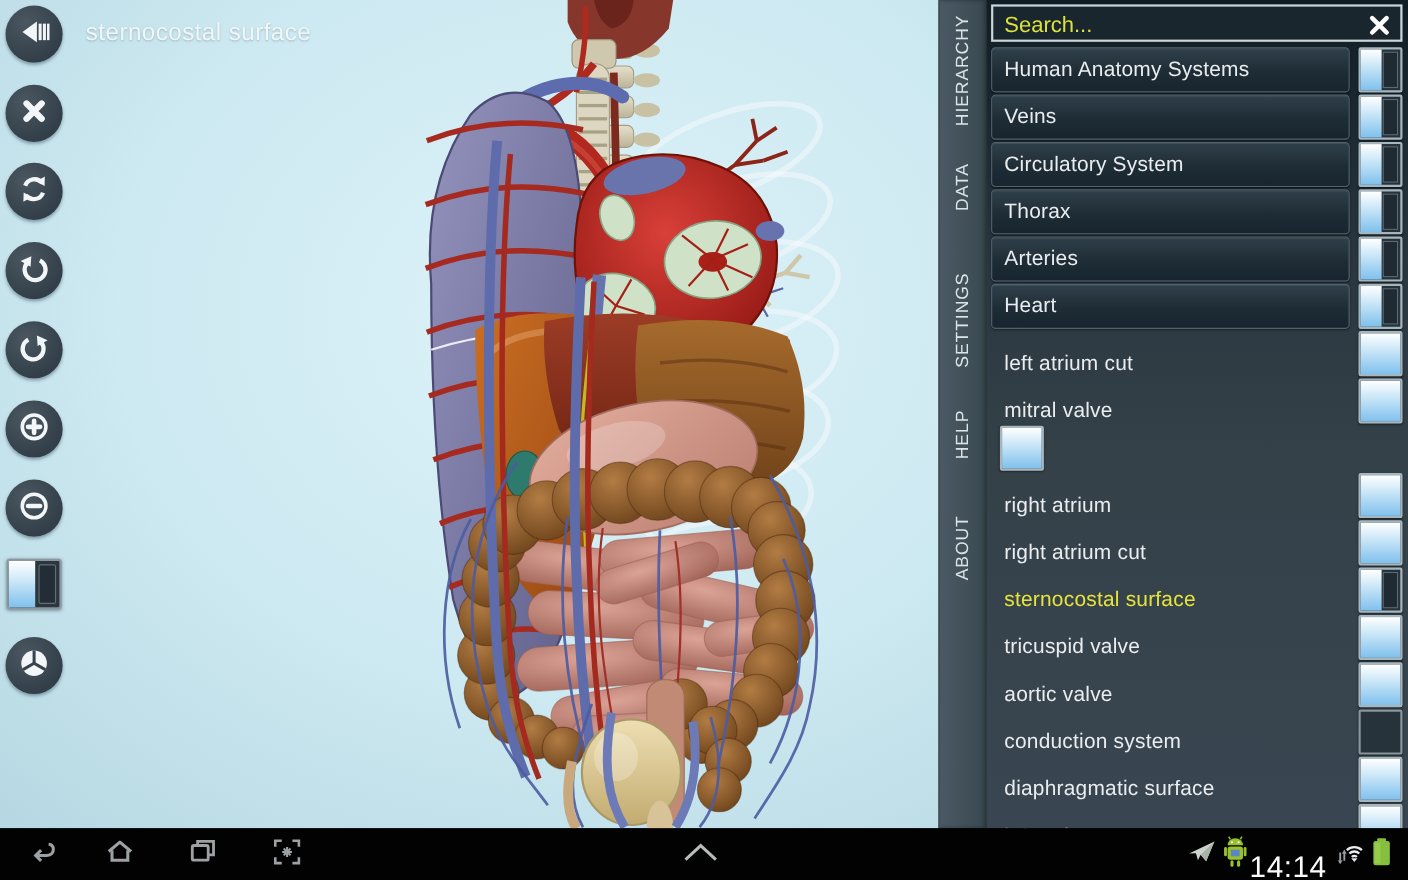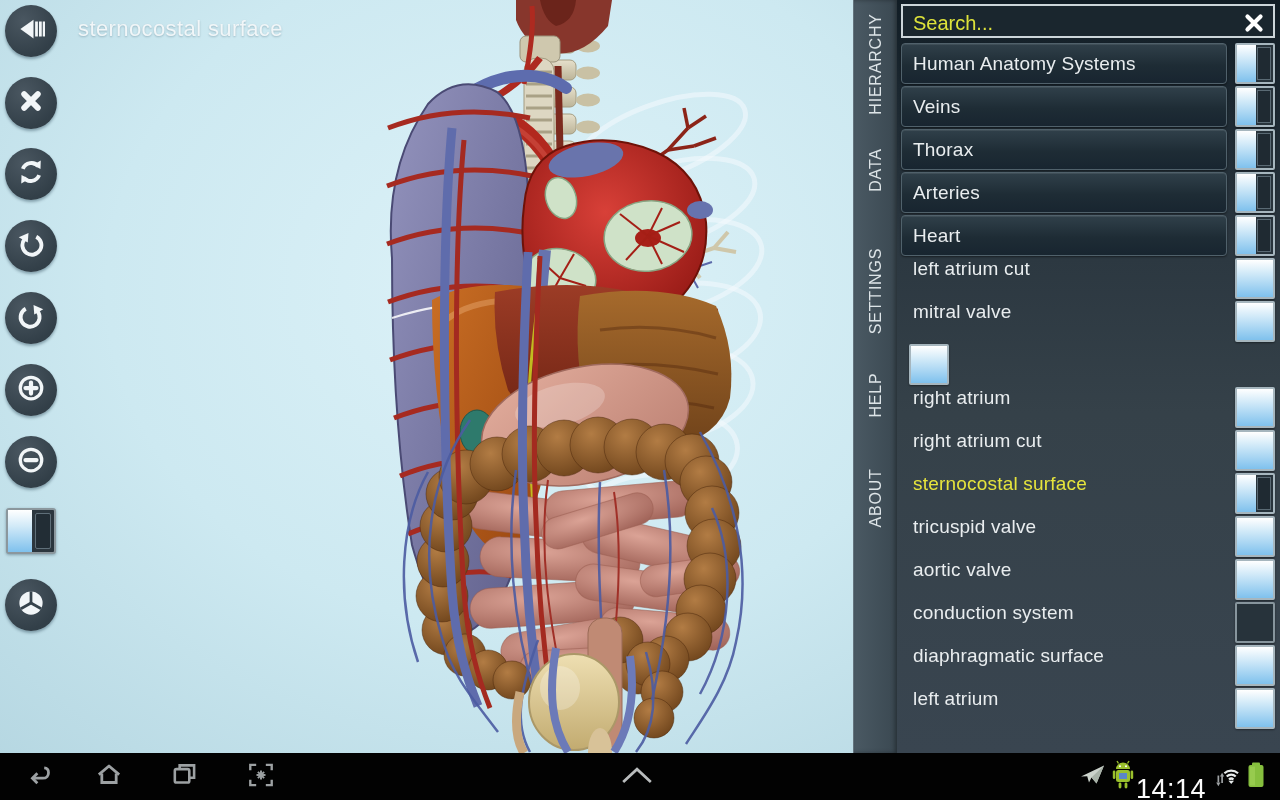--- a/index.html
+++ b/index.html
@@ -25,21 +25,21 @@
         color:#dde4e7;font-size:16px;letter-spacing:.8px;cursor:pointer;}
   .panel{position:absolute;left:897px;top:0;width:383px;height:753px;box-sizing:border-box;
         padding:4px 5px 0 4px;overflow:hidden;
         background:linear-gradient(#111d25 0%,#1b2730 12%,#2b3740 32%,#354149 55%,#394550 100%);}
   .search-box{display:flex;align-items:flex-end;height:34px;border:2px solid #ccd5d9;background:#1a262e;
         box-sizing:border-box;margin-bottom:5px;padding:0 6px 0 8px;}
   .search-input{flex:1;background:transparent;border:none;outline:none;color:#dde23a;font-size:20px;
         font-family:"Liberation Sans",sans-serif;min-width:0;}
   .search-input::placeholder{color:#dde23a;opacity:1;}
   .search-close{width:26px;height:26px;display:flex;align-items:center;justify-content:center;cursor:pointer;}
-  .row{display:flex;align-items:flex-start;height:41px;margin-bottom:2px;}
+  .row{display:flex;align-items:flex-end;height:41px;margin-bottom:2px;}
   .grp{flex:1;height:41px;box-sizing:border-box;border-radius:4px;border:1px solid #50616b;
         background:linear-gradient(#30404a,#1e2c35 55%,#182530);
         box-shadow:inset 0 1px 0 rgba(255,255,255,.08),0 1px 2px rgba(0,0,0,.45);
         display:flex;align-items:center;padding-left:11px;cursor:pointer;}
   .leaf-label{flex:1;padding-left:12px;cursor:pointer;}
   .label-text{color:#e9edef;font-size:19px;letter-spacing:.2px;}
   .row.highlight .label-text{color:#e6e43c;}
   .check{width:40px;height:41px;margin-left:8px;box-sizing:border-box;border:2px solid #a6b6be;
         background:#27333b;border-radius:2px;position:relative;flex:none;
         box-shadow:0 1px 2px rgba(0,0,0,.4);cursor:pointer;}
@@ -432,20 +432,27 @@
   </div>
         <div class="row">
     <div class="grp">
             <span class="label-text">Veins</span>
           </div>
 
     <span class="check half"></span>
   </div>
         <div class="row">
     <div class="grp">
+            <span class="label-text">Circulatory System</span>
+          </div>
+
+    <span class="check half"></span>
+  </div>
+        <div class="row">
+    <div class="grp">
             <span class="label-text">Thorax</span>
           </div>
 
     <span class="check half"></span>
   </div>
         <div class="row">
     <div class="grp">
             <span class="label-text">Arteries</span>
           </div>
 

